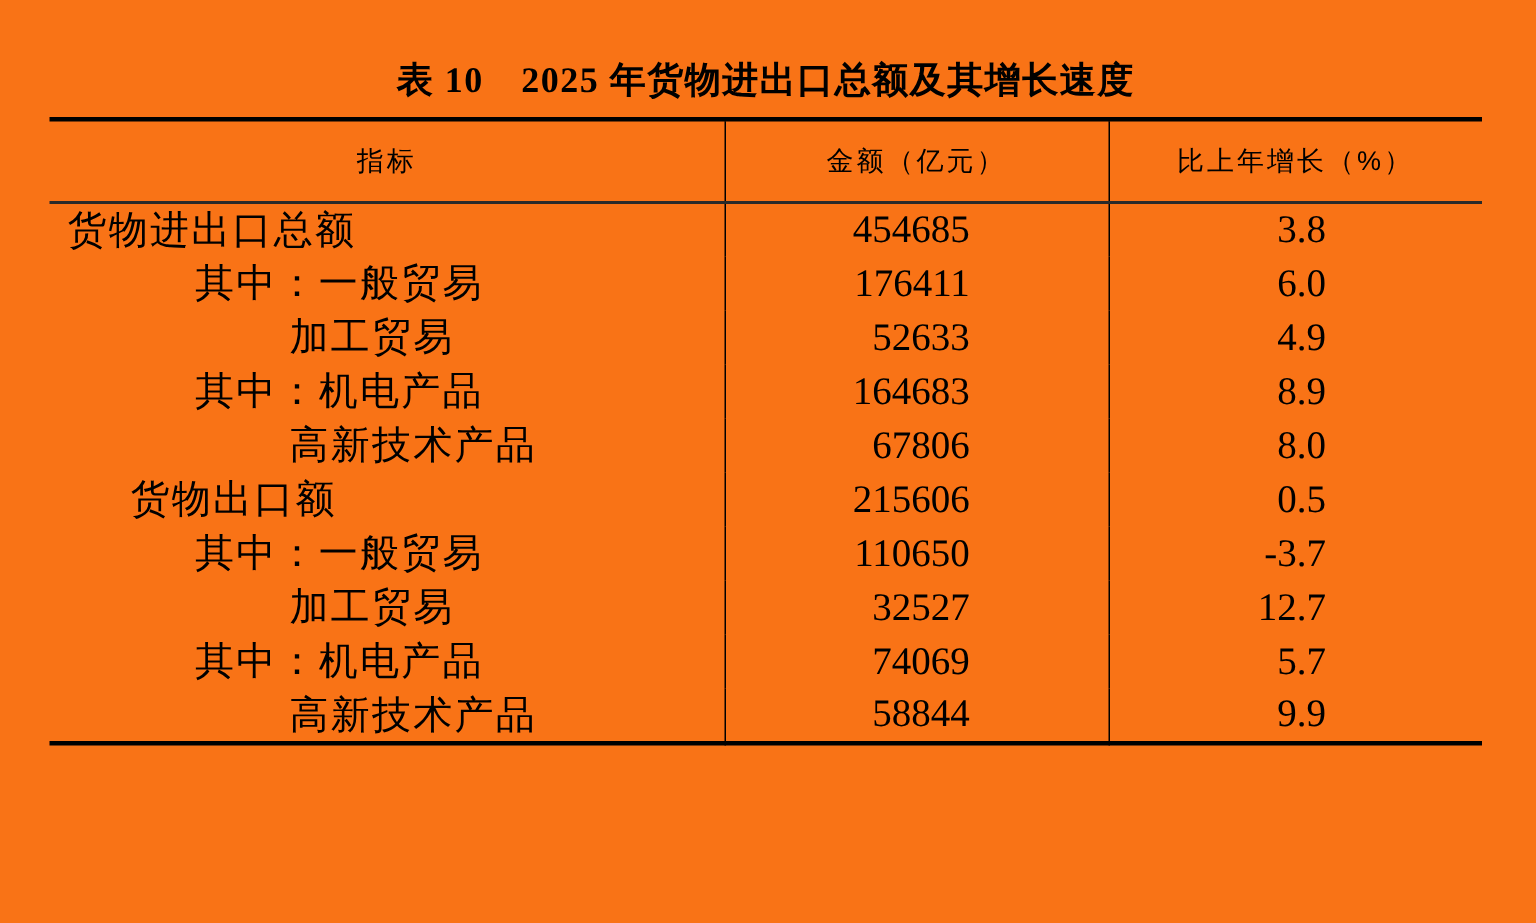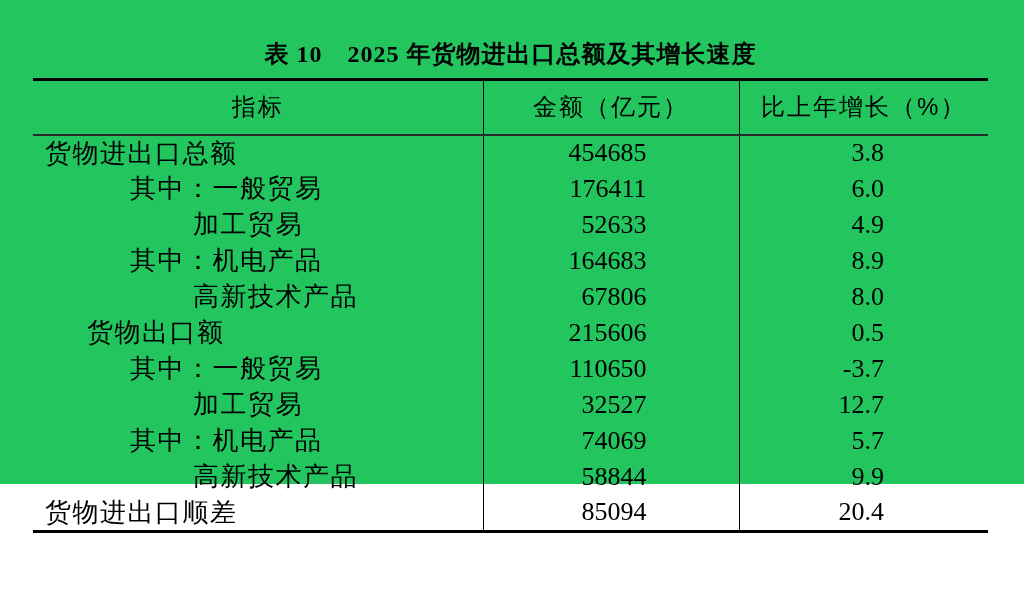--- a/index.html
+++ b/index.html
@@ -3,21 +3,21 @@
 <meta charset="utf-8">
 <style>
   * { margin: 0; padding: 0; box-sizing: border-box; }
   html, body { background: #ffffff; }
   body {
     width: 1024px; height: 615px;
     font-family: "Liberation Serif", "DejaVu Serif", serif;
     color: #000000;
     overflow: hidden;
   }
-  .page { position: relative; width: 1024px; height: 484px; background: #22c55e; }
+  .page { position: relative; width: 1024px; height: 615px; background: #f97316; }
 
   .table-title {
     position: absolute;
     left: 33px; top: 38px; width: 955px;
     text-align: center;
     font-family: "Liberation Serif", "DejaVu Serif", serif;
     font-size: 24px;
     font-weight: bold;
     letter-spacing: 1px;
     line-height: 32px;
@@ -36,21 +36,21 @@
   .col-indicator { width: 450px; }
   .col-amount    { width: 256px; }
   .col-growth    { width: 249px; }
 
   .data-table thead th {
     height: 55px;
     vertical-align: middle;
     text-align: center;
     font-family: "Liberation Sans", "DejaVu Sans", sans-serif;
     font-weight: normal;
-    font-size: 24px;
+    font-size: 18px;
     letter-spacing: 2px;
     border-bottom: 2px solid #2a2a2a;
   }
   .data-table th + th,
   .data-table td + td { border-left: 1.5px solid #000000; }
 
   .data-table tbody td {
     height: 36px;
     vertical-align: middle;
     font-family: "Liberation Serif", "DejaVu Serif", serif;
@@ -129,21 +129,16 @@
         <tr>
       <td class="c-indicator indent-2">其中：机电产品</td>
       <td class="c-amount">74069</td>
       <td class="c-growth">5.7</td>
     </tr>
         <tr>
       <td class="c-indicator indent-3">高新技术产品</td>
       <td class="c-amount">58844</td>
       <td class="c-growth">9.9</td>
     </tr>
-        <tr>
-      <td class="c-indicator indent-0">货物进出口顺差</td>
-      <td class="c-amount">85094</td>
-      <td class="c-growth">20.4</td>
-    </tr>
       </tbody>
   </table>
 
 </div>
 
 </body></html>

